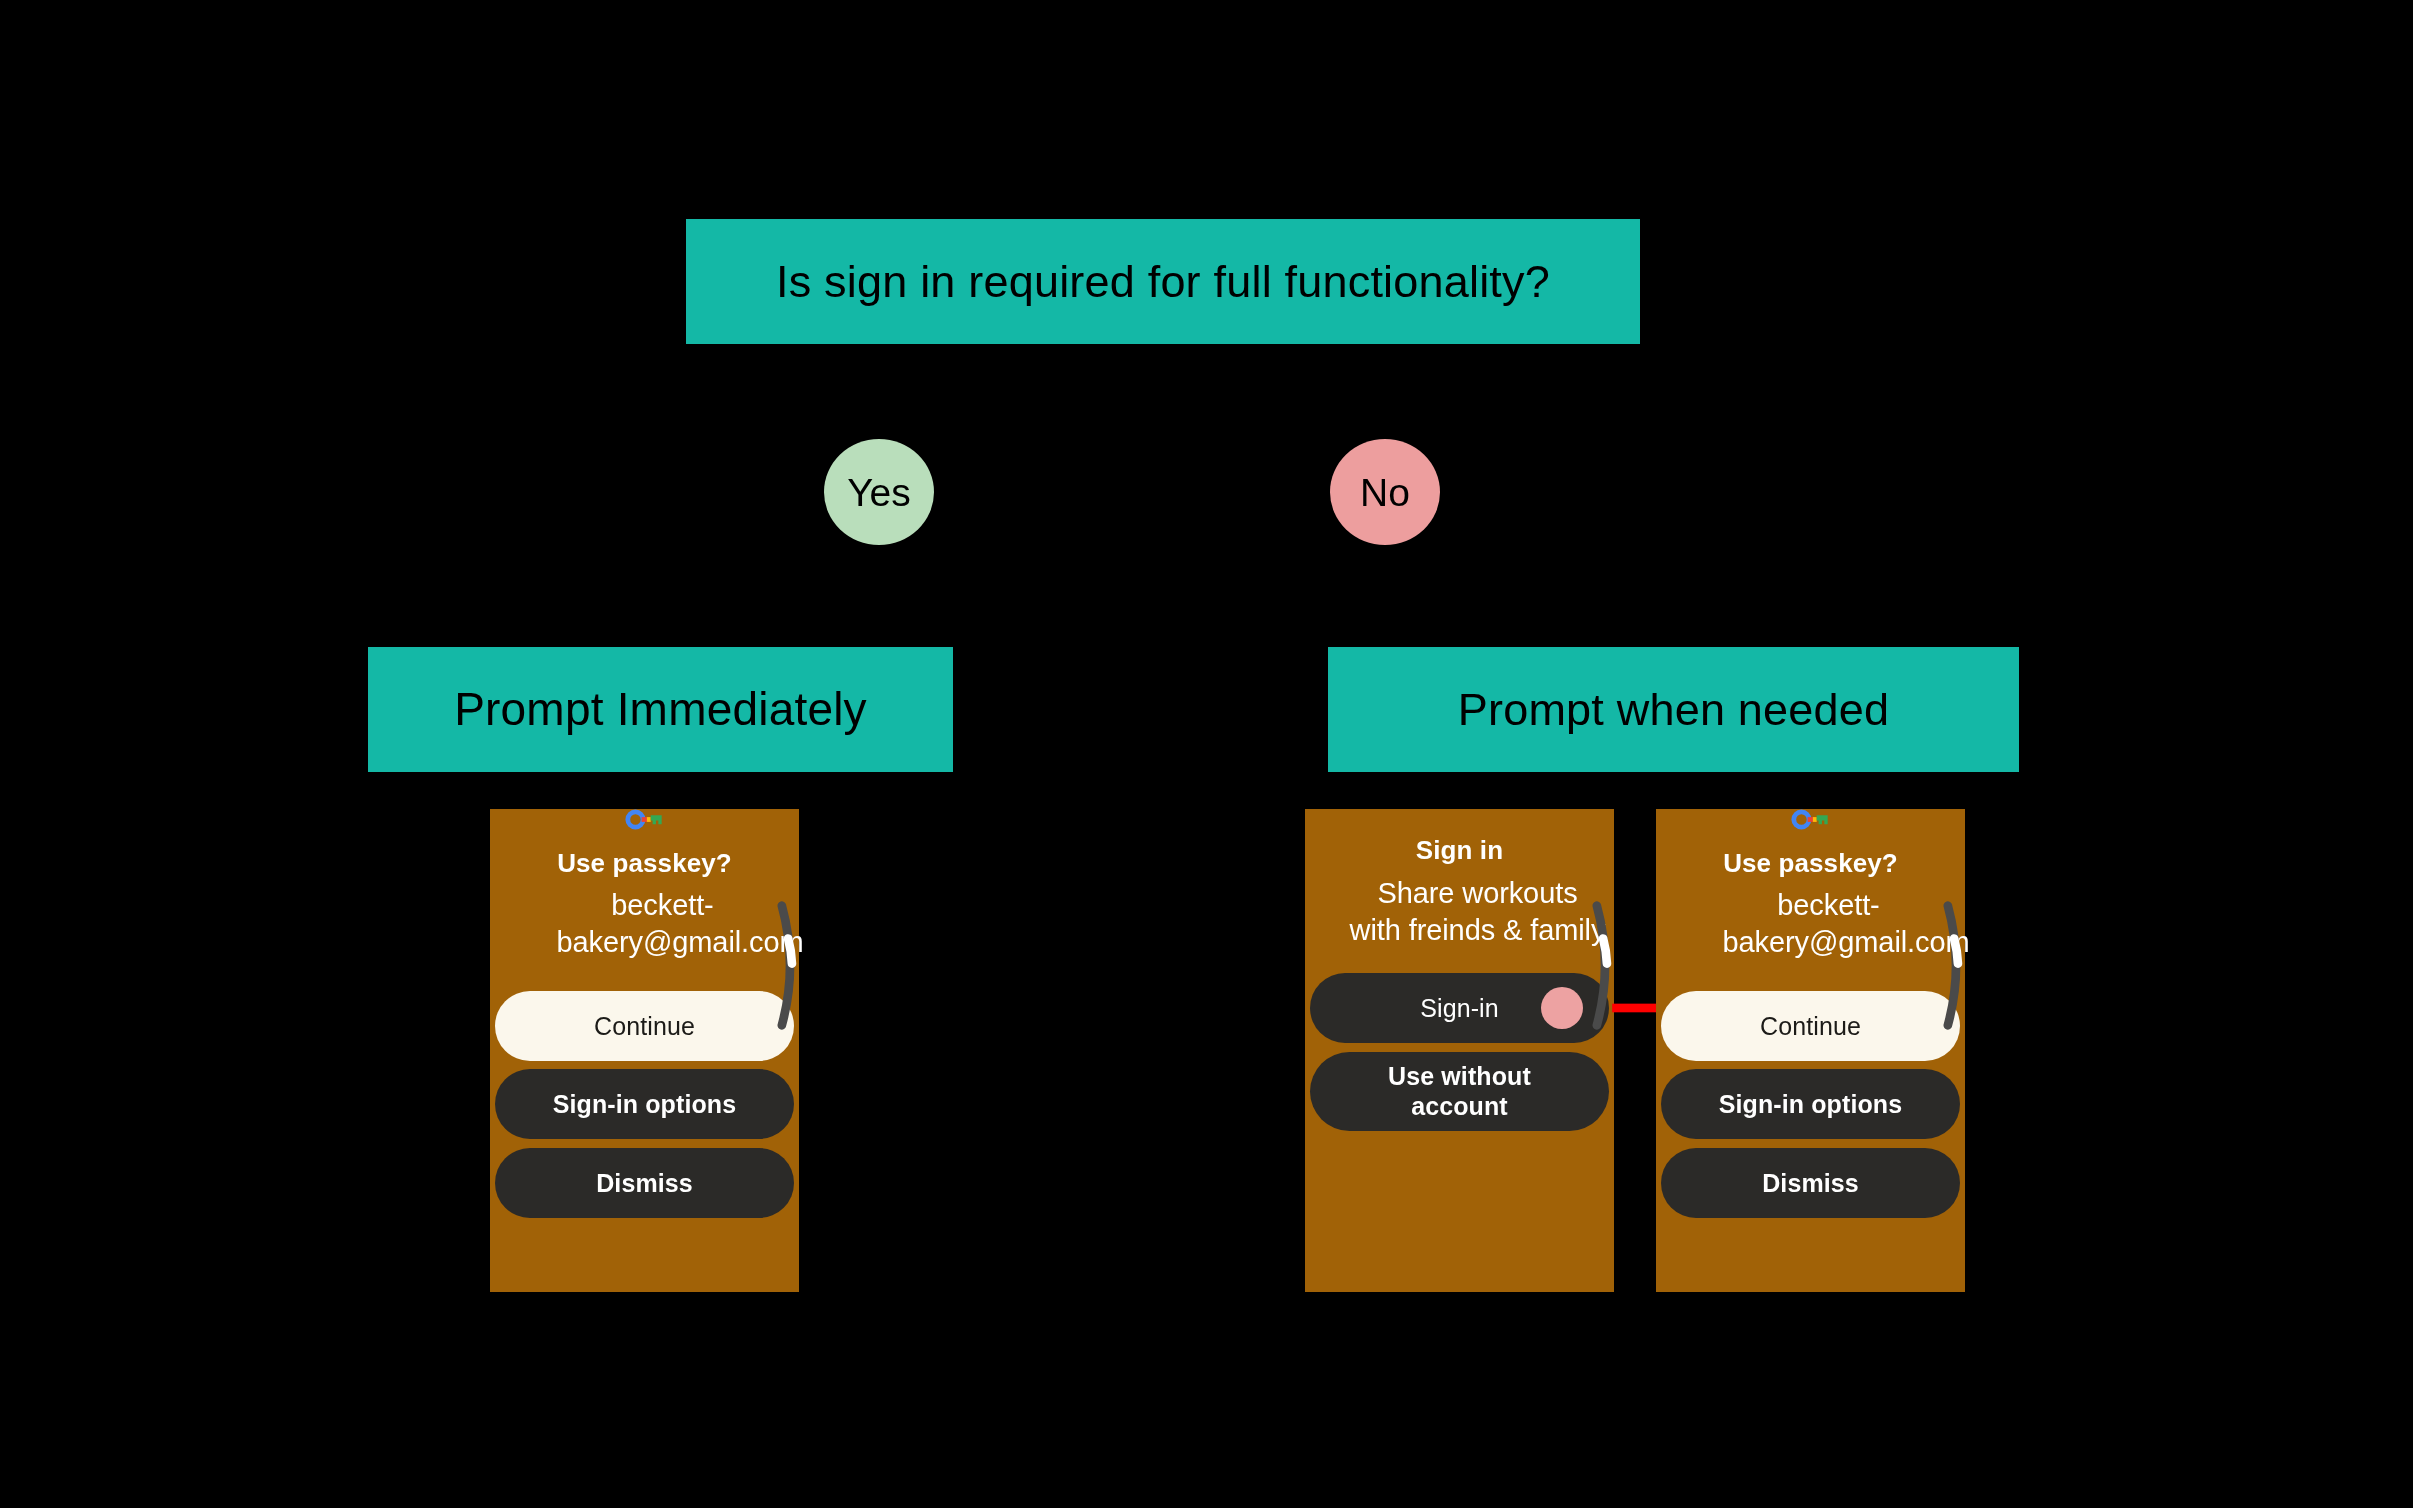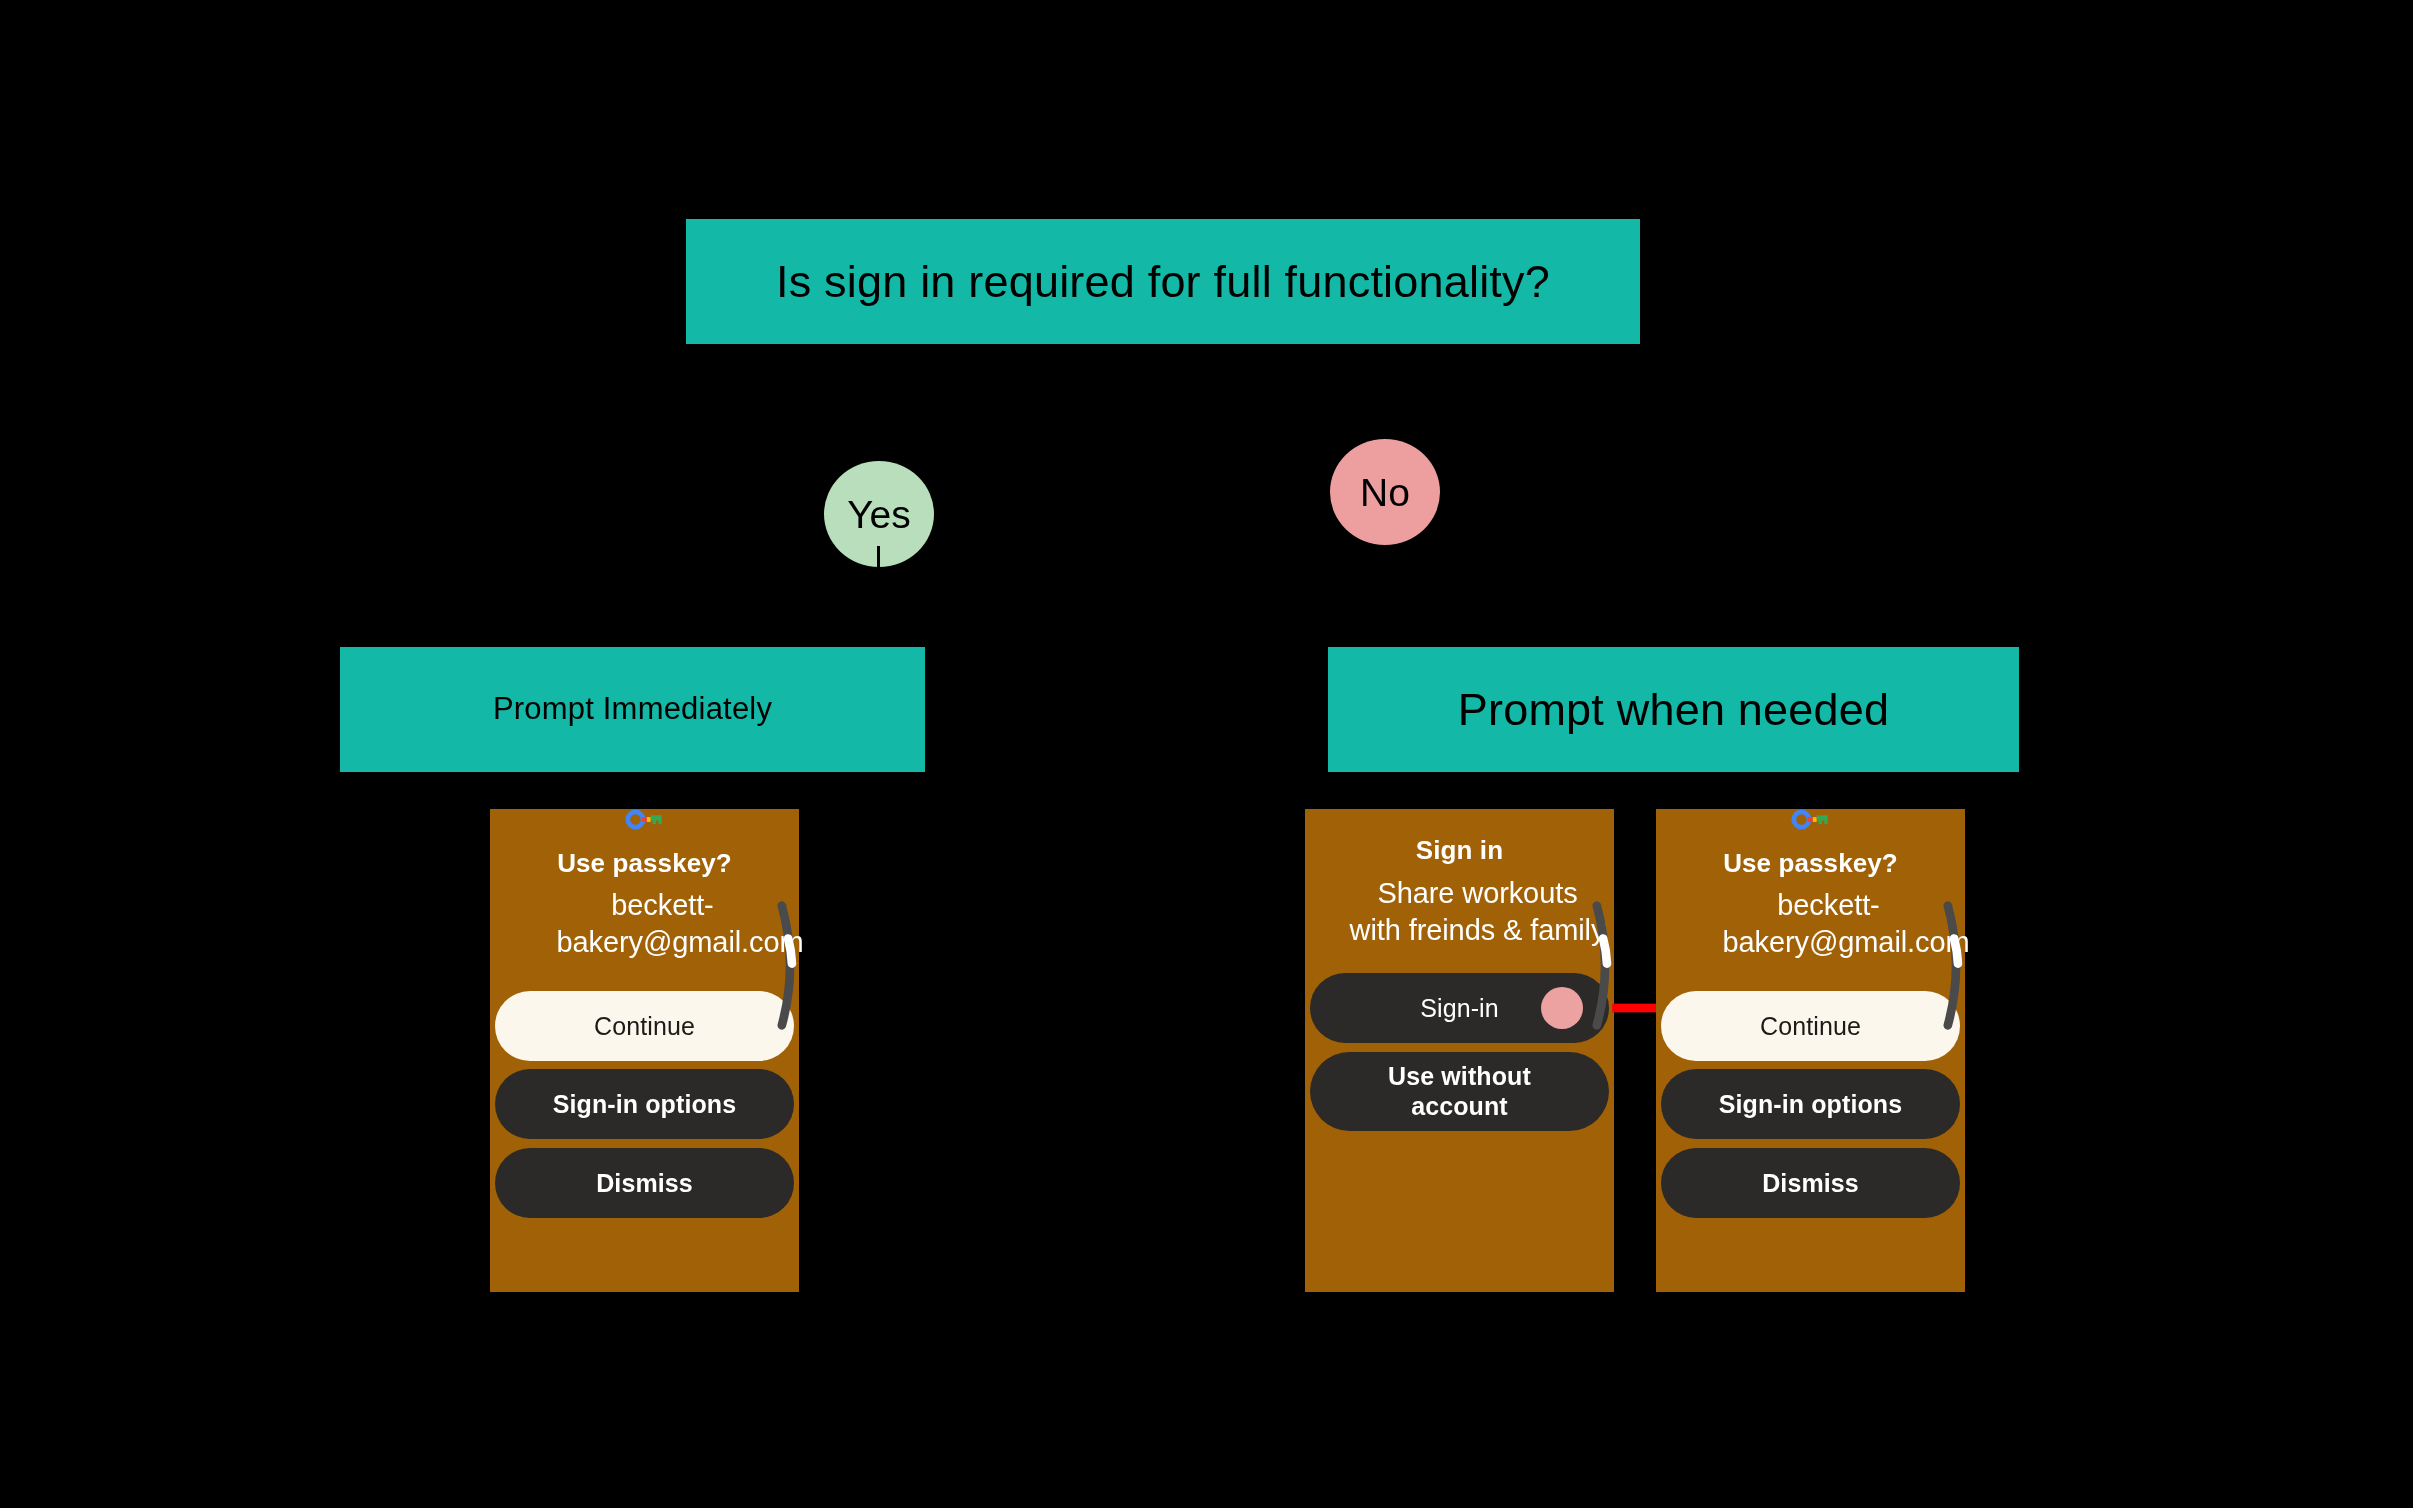--- a/index.html
+++ b/index.html
@@ -44,25 +44,25 @@
 
   #node-question {
     left: 686px;
     top: 219px;
     width: 954px;
     height: 125px;
     font-size: 45px;
   }
 
   #node-prompt-immediately {
-    left: 340px;
+    left: 368px;
     top: 647px;
     width: 585px;
     height: 125px;
-    font-size: 31px;
+    font-size: 46px;
   }
 
   #node-prompt-when-needed {
     left: 1328px;
     top: 647px;
     width: 691px;
     height: 125px;
     font-size: 45px;
   }
 
@@ -73,21 +73,21 @@
     align-items: center;
     justify-content: center;
     color: #000000;
     font-size: 39px;
     font-weight: 400;
     line-height: 1;
   }
 
   #label-yes {
     left: 824px;
-    top: 461px;
+    top: 439px;
     width: 110px;
     height: 106px;
     background: #b9debb;
   }
 
   #label-no {
     left: 1330px;
     top: 439px;
     width: 110px;
     height: 106px;

